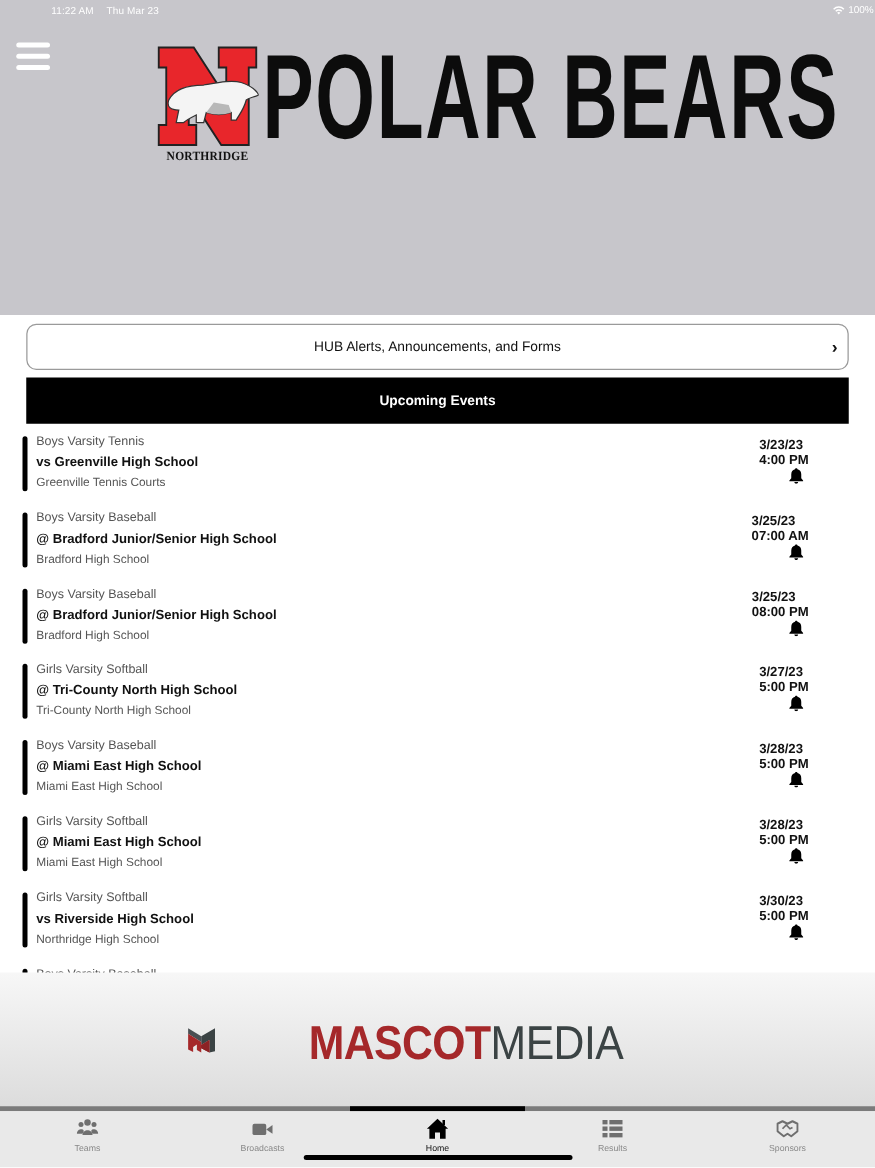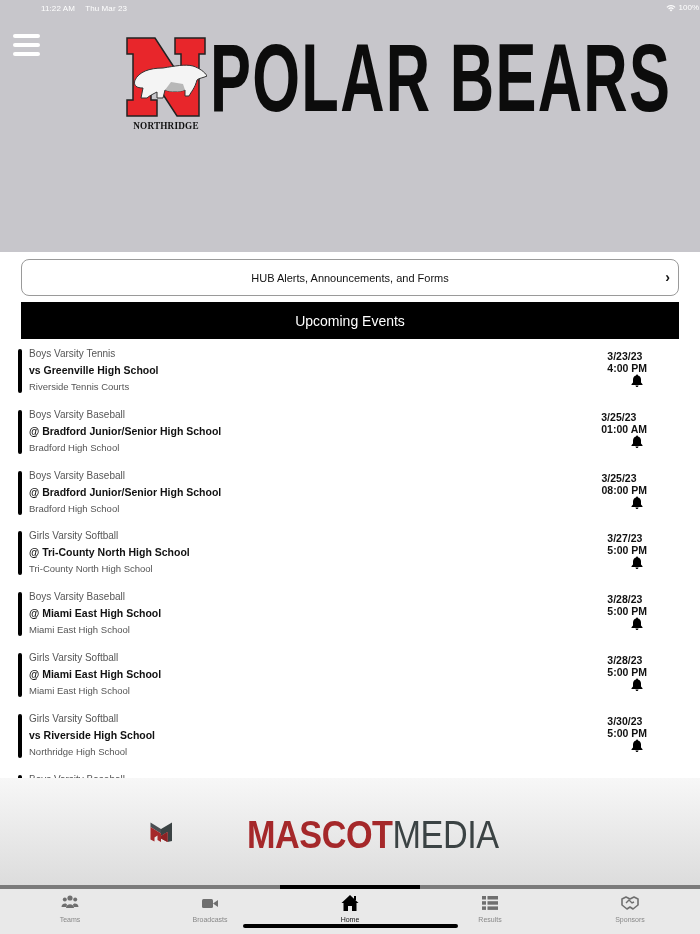--- a/index.html
+++ b/index.html
@@ -24,21 +24,21 @@
   .logo-text { position: absolute; left: 0; top: 84px; width: 86px; text-align: center; font-family: "Liberation Serif", serif; font-weight: bold; font-size: 10px; color: #111; letter-spacing: 0.2px; transform: scaleX(0.92); }
 
   .team-name { position: absolute; left: 210px; top: 30px; font-family: "Liberation Sans", sans-serif; font-weight: bold; font-size: 96px; line-height: 1; color: #0c0c0c; letter-spacing: 2px; transform: scaleX(0.64); transform-origin: left top; white-space: nowrap; }
 
   
   .hub-btn { position: absolute; left: 21px; top: 259px; width: 658px; height: 37px; border: 1px solid #9a9a9a; border-radius: 8px; background: #fff; display: flex; align-items: center; justify-content: center; cursor: pointer; }
   .hub-label { font-size: 11px; color: #111; }
   .hub-chevron { position: absolute; right: 8px; top: 9px; font-size: 14px; font-weight: bold; color: #111; }
 
   
-  .upcoming { position: absolute; left: 21px; top: 302px; width: 658px; height: 37px; background: #000; color: #fff; font-weight: normal; font-size: 14px; display: flex; align-items: center; justify-content: center; }
+  .upcoming { position: absolute; left: 21px; top: 302px; width: 658px; height: 37px; background: #000; color: #fff; font-weight: bold; font-size: 11px; display: flex; align-items: center; justify-content: center; }
 
   
   .events { position: absolute; left: 0; top: 345px; width: 700px; height: 435px; overflow: hidden; }
   .event { position: relative; height: 60.8px; cursor: pointer; }
   .event-bar { position: absolute; left: 18px; top: 4px; width: 4px; height: 44px; background: #000; border-radius: 2px; }
   .event-sport { position: absolute; left: 29px; top: 3px; font-size: 10px; color: #555; }
   .event-opp { position: absolute; left: 29px; top: 19px; font-size: 10.5px; font-weight: bold; color: #111; }
   .event-loc { position: absolute; left: 29px; top: 36px; font-size: 9.5px; color: #555; }
   .event-date { position: absolute; right: 53px; top: 5px; font-size: 10.5px; font-weight: bold; color: #111; line-height: 12px; }
   .event-bell { position: absolute; right: 57px; top: 29px; width: 12px; height: 13px; cursor: pointer; }
@@ -110,37 +110,37 @@
 
   <div class="upcoming">
     <span>Upcoming Events</span>
   </div>
 
   <div class="events">
     <div class="event">
       <div class="event-bar"></div>
       <div class="event-sport">Boys Varsity Tennis</div>
       <div class="event-opp">vs Greenville High School</div>
-      <div class="event-loc">Riverside Tennis Courts</div>
+      <div class="event-loc">Greenville Tennis Courts</div>
       <div class="event-date">
           <div>3/23/23</div>
           <div>4:00 PM</div>
         </div>
       <svg class="event-bell" viewBox="0 0 12 13">
           <path d="M6 0.5 C6.6 0.5 7 0.9 7 1.4 C9 1.9 10 3.5 10 5.5 V8.5 L11.5 10.3 V11 H0.5 V10.3 L2 8.5 V5.5 C2 3.5 3 1.9 5 1.4 C5 0.9 5.4 0.5 6 0.5 Z M4.5 11.5 H7.5 C7.5 12.3 6.8 13 6 13 C5.2 13 4.5 12.3 4.5 11.5 Z" fill="#000"></path>
         </svg>
     </div>
     <div class="event">
       <div class="event-bar"></div>
       <div class="event-sport">Boys Varsity Baseball</div>
       <div class="event-opp">@ Bradford Junior/Senior High School</div>
       <div class="event-loc">Bradford High School</div>
       <div class="event-date">
           <div>3/25/23</div>
-          <div>01:00 AM</div>
+          <div>07:00 AM</div>
         </div>
       <svg class="event-bell" viewBox="0 0 12 13">
           <path d="M6 0.5 C6.6 0.5 7 0.9 7 1.4 C9 1.9 10 3.5 10 5.5 V8.5 L11.5 10.3 V11 H0.5 V10.3 L2 8.5 V5.5 C2 3.5 3 1.9 5 1.4 C5 0.9 5.4 0.5 6 0.5 Z M4.5 11.5 H7.5 C7.5 12.3 6.8 13 6 13 C5.2 13 4.5 12.3 4.5 11.5 Z" fill="#000"></path>
         </svg>
     </div>
     <div class="event">
       <div class="event-bar"></div>
       <div class="event-sport">Boys Varsity Baseball</div>
       <div class="event-opp">@ Bradford Junior/Senior High School</div>
       <div class="event-loc">Bradford High School</div>

